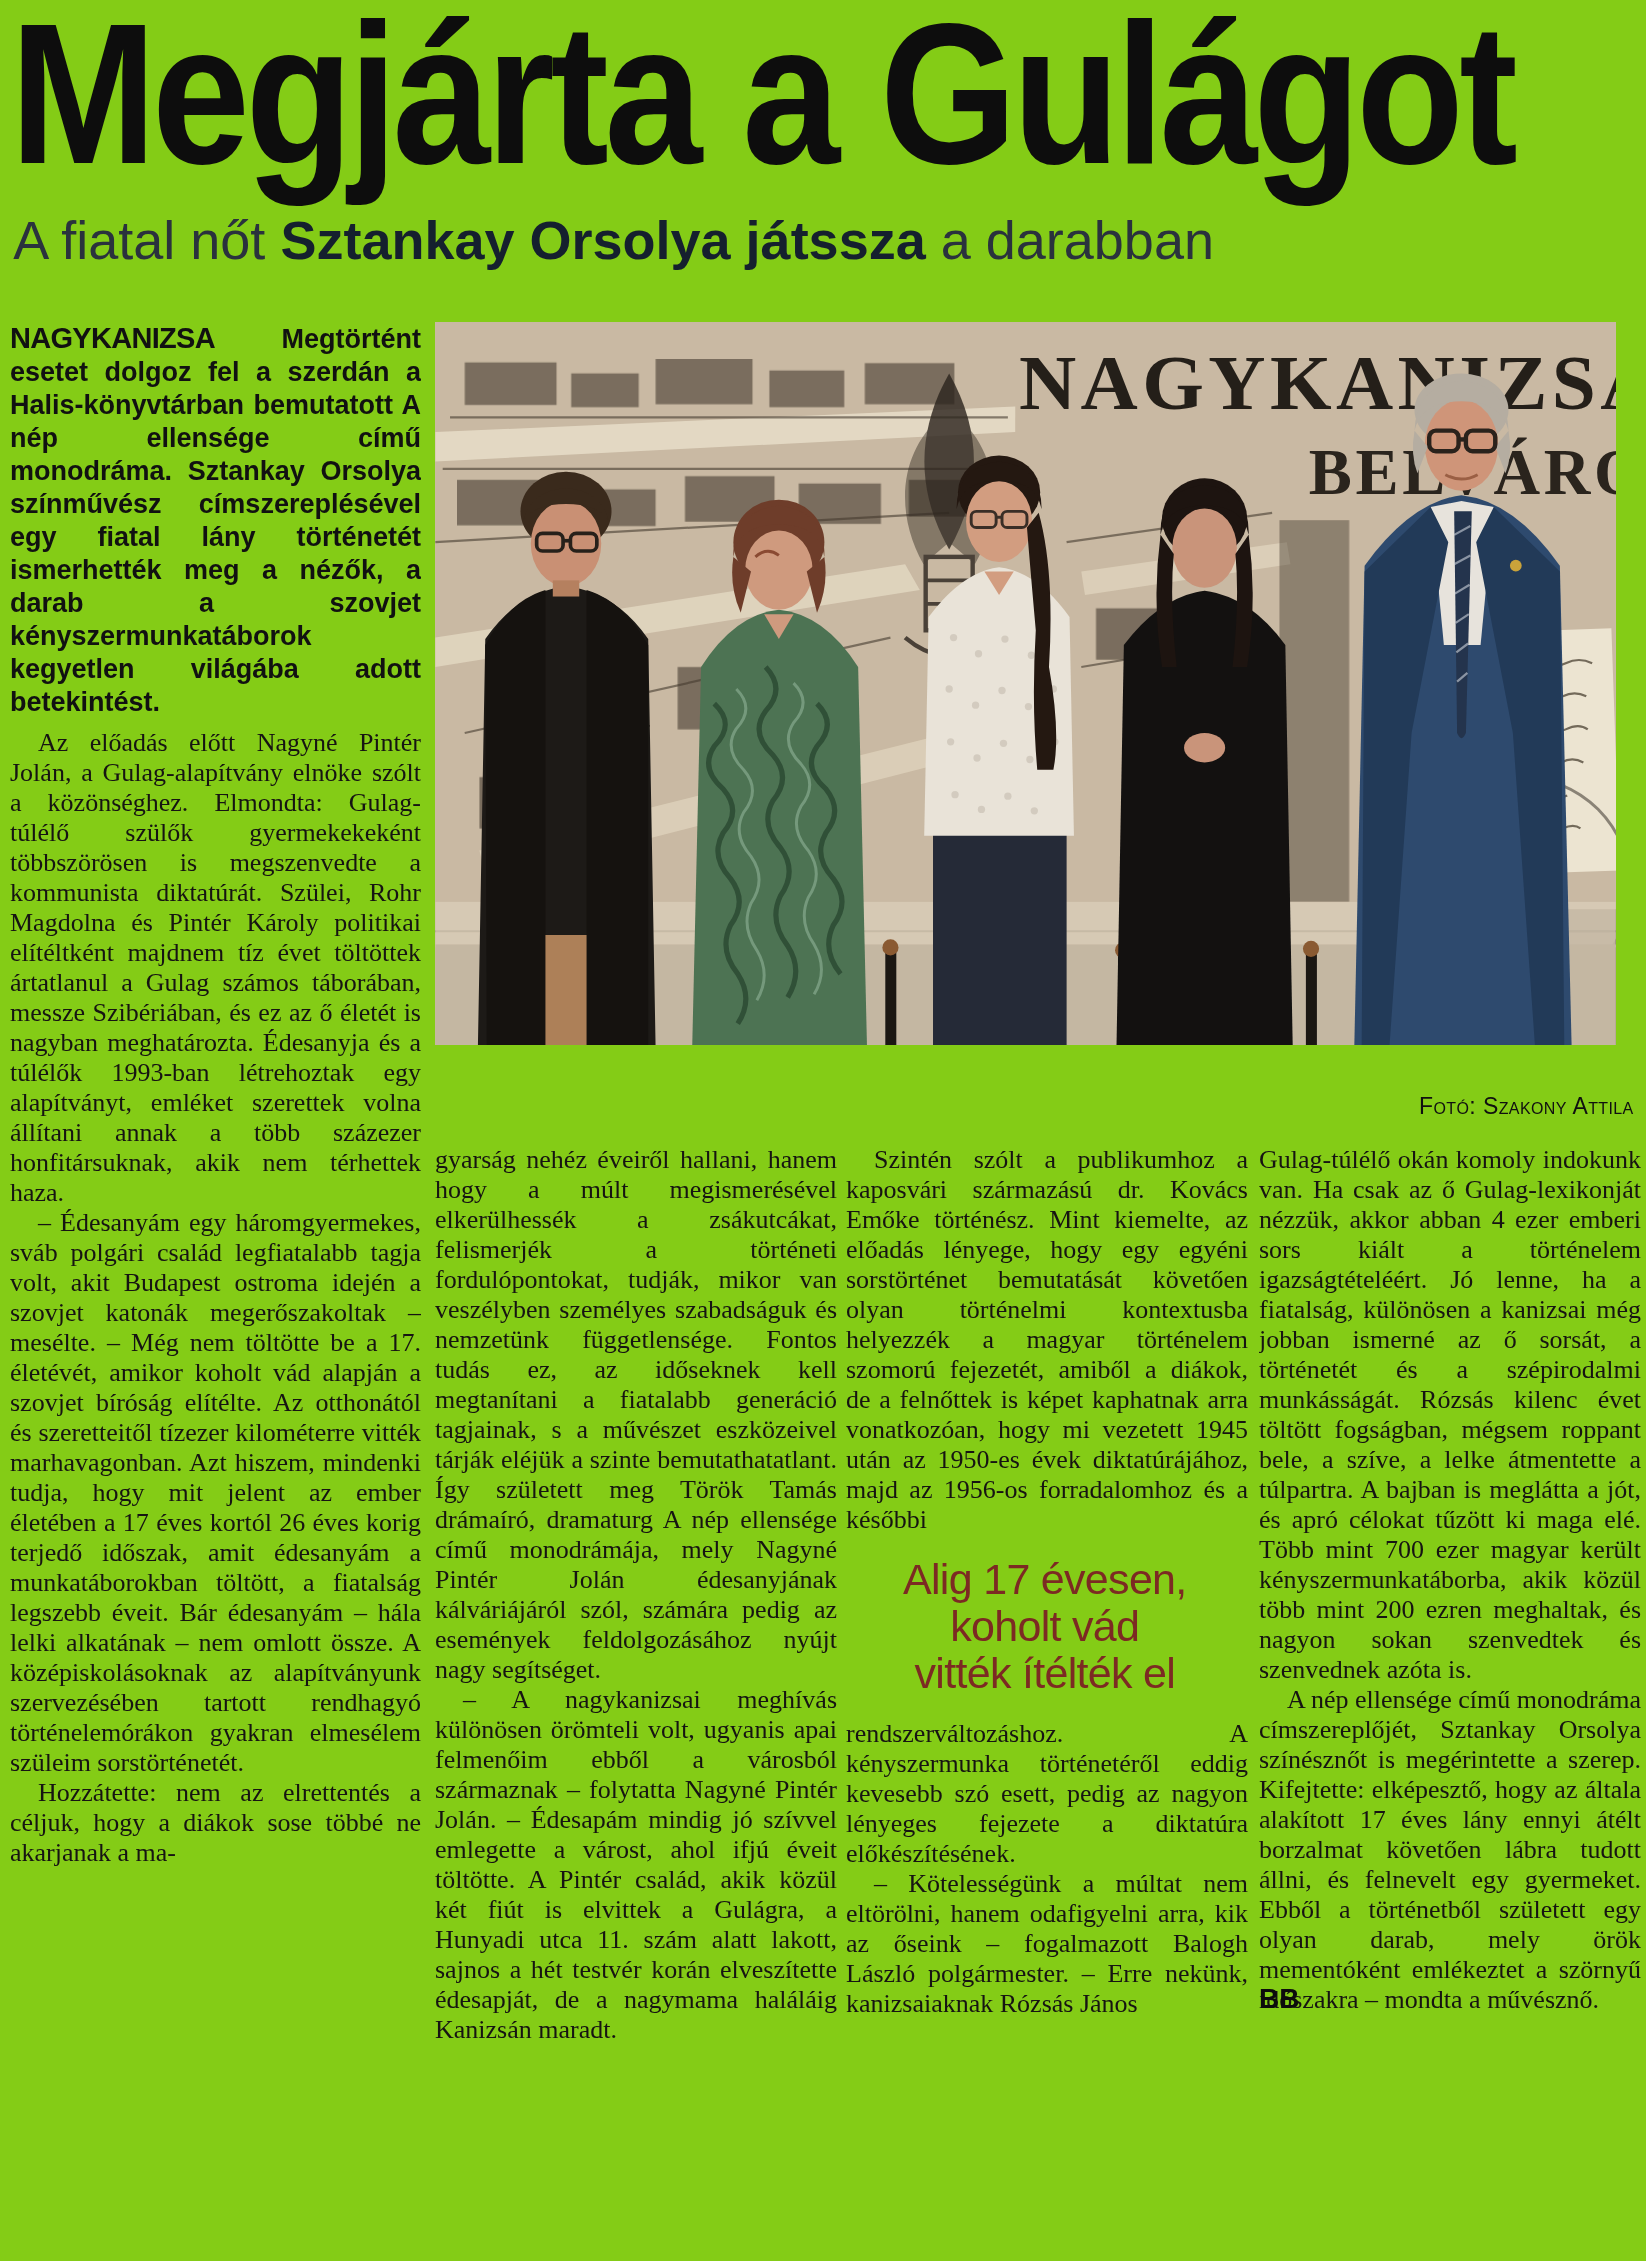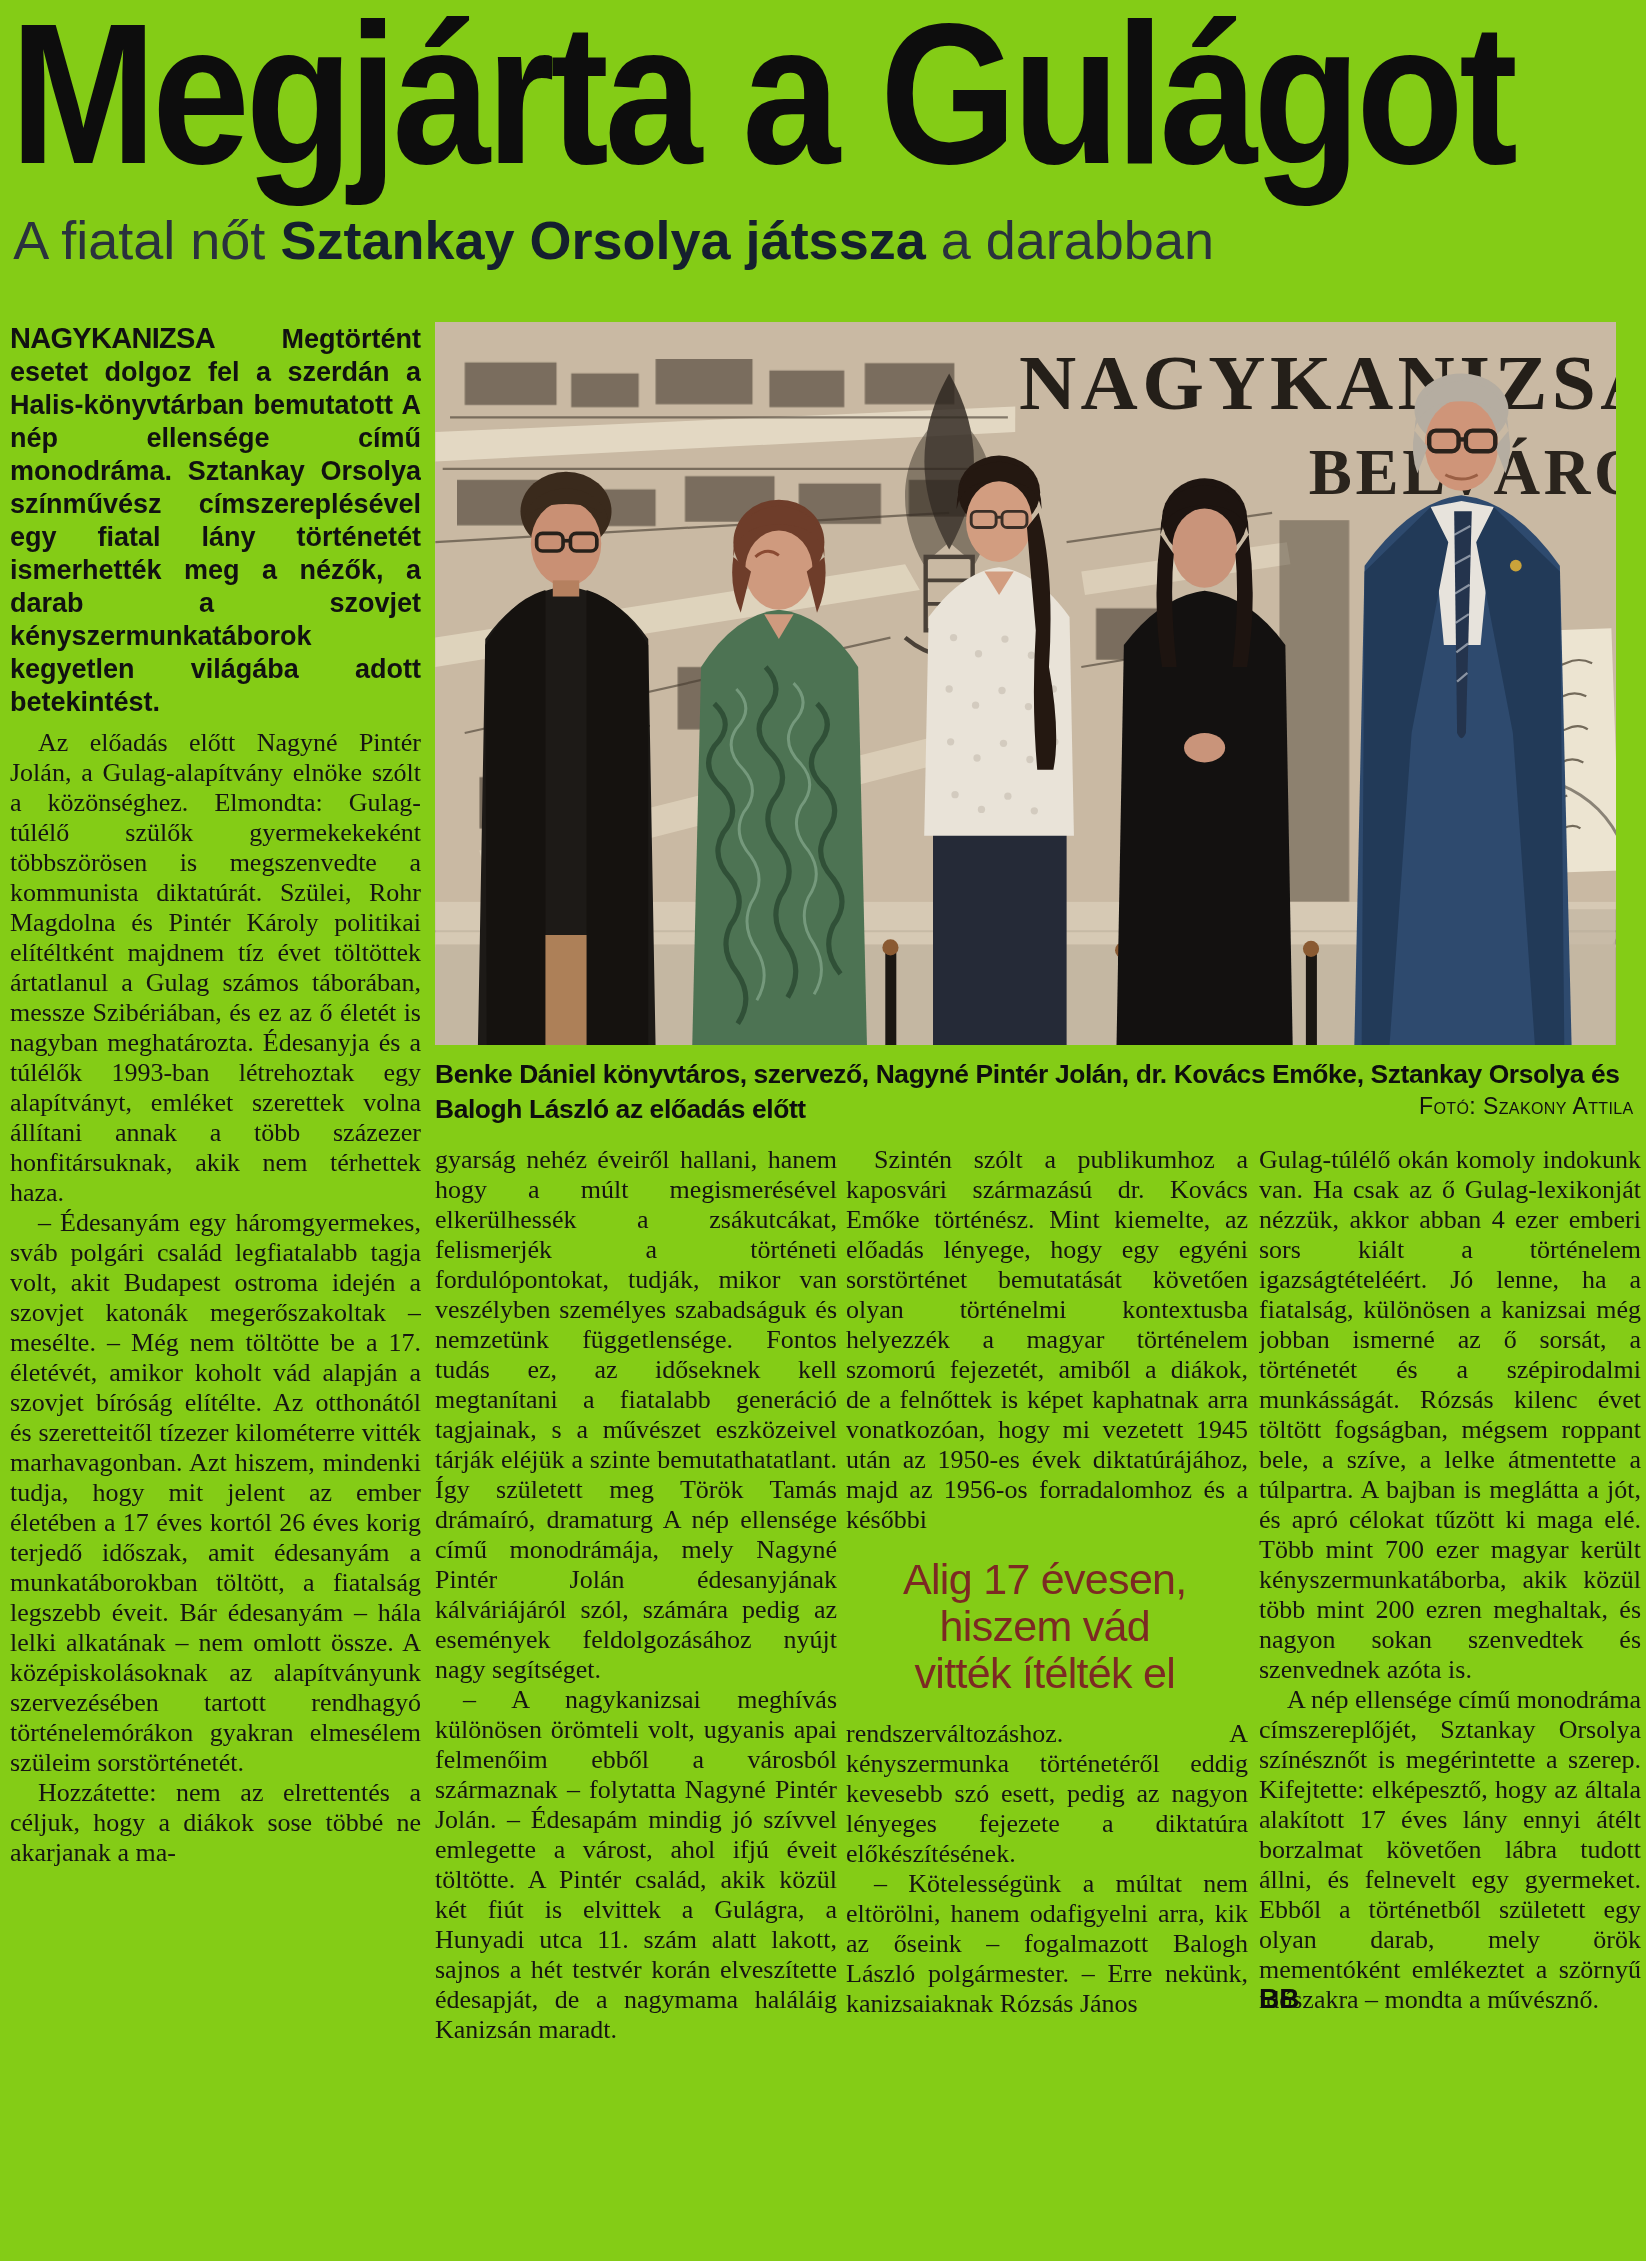--- a/index.html
+++ b/index.html
@@ -279,34 +279,33 @@
           <rect x="1354" y="148" width="40" height="28" rx="9"></rect>
           <rect x="1404" y="148" width="40" height="28" rx="9"></rect>
           <line x1="1394" y1="160" x2="1404" y2="160"></line>
         </g>
         <path d="M1376,208 Q1398,220 1420,208" stroke="#9a5f44" stroke-width="4" fill="none"></path>
       </g>
     </svg>
   </figure>
 
   <div class="caption">
-    <span>Benke Dániel könyvtáros, szervező, Nagyné Pintér Jolán, dr. Kovács Emőke, Sztankay Orsolya és Balogh László az előadás előtt</span>
     <span class="credit">Fotó: Szakony Attila</span>
   </div>
 
   <div class="col col2">
     <p>gyarság nehéz éveiről hallani, hanem hogy a múlt megismerésével elkerülhessék a zsákutcákat, felismerjék a történeti fordulópontokat, tudják, mikor van veszélyben személyes szabadságuk és nemzetünk függetlensége. Fontos tudás ez, az időseknek kell megtanítani a fiatalabb generáció tagjainak, s a művészet eszközeivel tárják eléjük a szinte bemutathatatlant. Így született meg Török Tamás drámaíró, dramaturg A nép ellensége című monodrámája, mely Nagyné Pintér Jolán édesanyjának kálváriájáról szól, számára pedig az események feldolgozásához nyújt nagy segítséget.</p>
     <p class="ind">– A nagykanizsai meghívás különösen örömteli volt, ugyanis apai felmenőim ebből a városból származnak – folytatta Nagyné Pintér Jolán. – Édesapám mindig jó szívvel emlegette a várost, ahol ifjú éveit töltötte. A Pintér család, akik közül két fiút is elvittek a Gulágra, a Hunyadi utca 11. szám alatt lakott, sajnos a hét testvér korán elveszítette édesapját, de a nagymama haláláig Kanizsán maradt.</p>
   </div>
 
   <div class="col col3">
     <p class="ind">Szintén szólt a publikumhoz a kaposvári származású dr. Kovács Emőke történész. Mint kiemelte, az előadás lényege, hogy egy egyéni sorstörténet bemutatását követően olyan történelmi kontextusba helyezzék a magyar történelem szomorú fejezetét, amiből a diákok, de a felnőttek is képet kaphatnak arra vonatkozóan, hogy mi vezetett 1945 után az 1950-es évek diktatúrájához, majd az 1956-os forradalomhoz és a későbbi</p>
     <div class="pullquote">
       <div>Alig 17 évesen,</div>
-      <div>hiszem vád</div>
+      <div>koholt vád</div>
       <div>vitték ítélték el</div>
     </div>
     <p>rendszerváltozáshoz. A kényszermunka történetéről eddig kevesebb szó esett, pedig az nagyon lényeges fejezete a diktatúra előkészítésének.</p>
     <p class="ind">– Kötelességünk a múltat nem eltörölni, hanem odafigyelni arra, kik az őseink – fogalmazott Balogh László polgármester. – Erre nekünk, kanizsaiaknak Rózsás János</p>
   </div>
 
   <div class="col col4">
     <p>Gulag-túlélő okán komoly indokunk van. Ha csak az ő Gulag-lexikonját nézzük, akkor abban 4 ezer emberi sors kiált a történelem igazságtételéért. Jó lenne, ha a fiatalság, különösen a kanizsai még jobban ismerné az ő sorsát, a történetét és a szépirodalmi munkásságát. Rózsás kilenc évet töltött fogságban, mégsem roppant bele, a szíve, a lelke átmentette a túlpartra. A bajban is meglátta a jót, és apró célokat tűzött ki maga elé. Több mint 700 ezer magyar került kényszermunkatáborba, akik közül több mint 200 ezren meghaltak, és nagyon sokan szenvedtek és szenvednek azóta is.</p>
     <p class="ind">A nép ellensége című monodráma címszereplőjét, Sztankay Orsolya színésznőt is megérintette a szerep. Kifejtette: elképesztő, hogy az általa alakított 17 éves lány ennyi átélt borzalmat követően lábra tudott állni, és felnevelt egy gyermeket. Ebből a történetből született egy olyan darab, mely örök mementóként emlékeztet a szörnyű időszakra – mondta a művésznő.</p>
     <div class="bb-line">BB</div>

